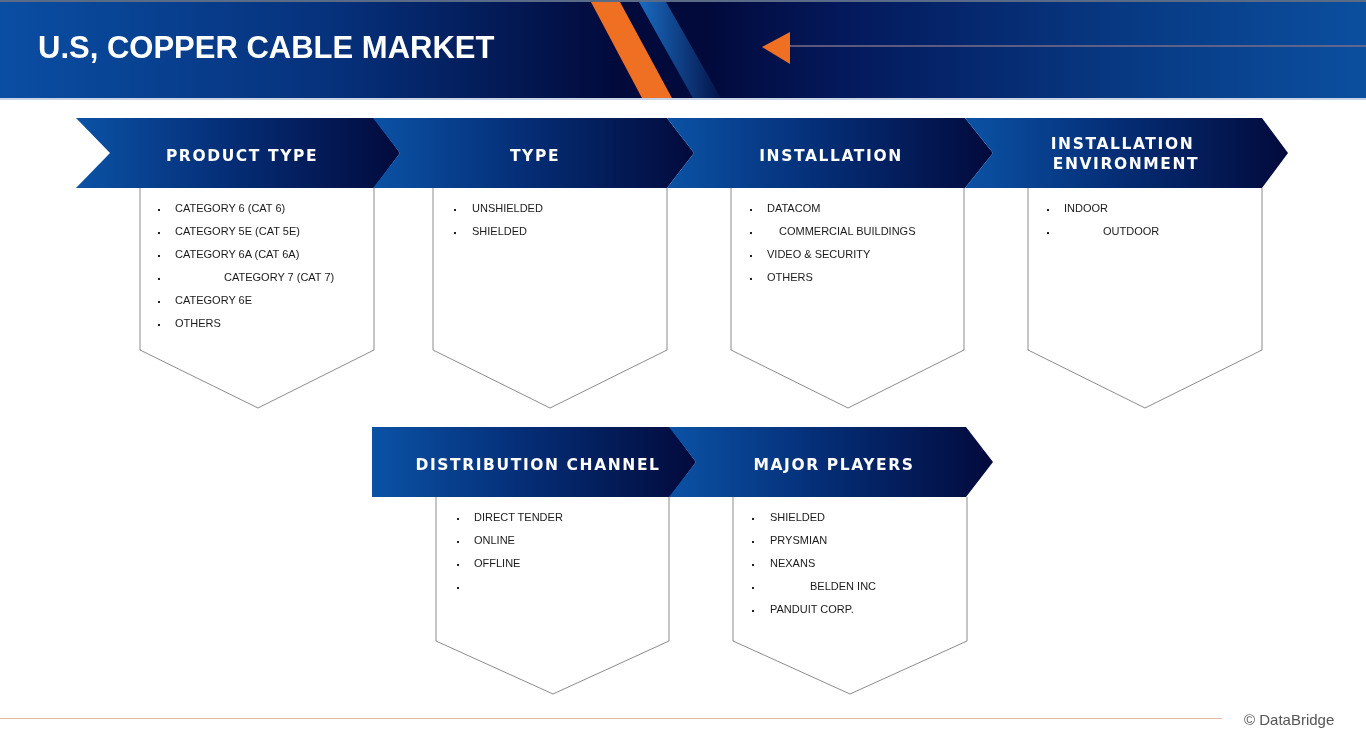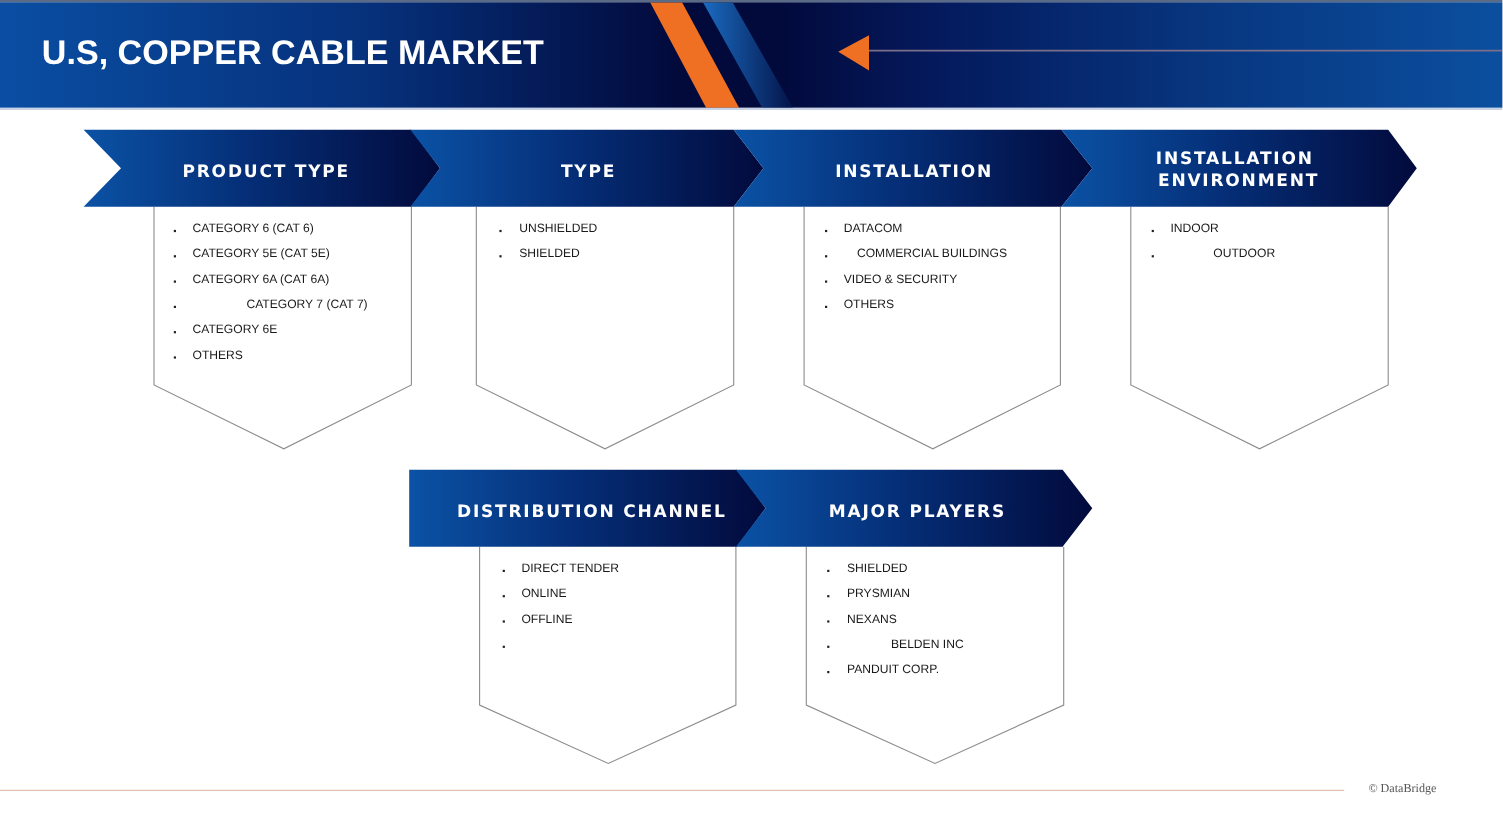--- a/index.html
+++ b/index.html
@@ -33,22 +33,22 @@
     position: absolute; font-family: "Liberation Sans", sans-serif; font-size: 11px;
     color: #1a1a1a; white-space: nowrap;
   }
   .bullet {
     position: absolute; width: 2px; height: 2px; background: #222;
   }
   .footer-line {
     position: absolute; left: 0; top: 718px; width: 1222px; height: 1px; background: #e0b9a8;
   }
   .footer-credit {
-    position: absolute; left: 1244px; top: 711px; font-family: Liberation Serif, serif;
-    font-size: 11px; color: #555;
+    position: absolute; left: 1244px; top: 711px; font-family: Liberation Sans, sans-serif;
+    font-size: 15px; color: #555;
   }
 </style>
 </head>
 <body>
 
 <div class="header">
   <svg width="1366" height="98">
     <defs>
       <linearGradient id="stripeBlue" x1="0" y1="0" x2="1" y2="0">
         <stop offset="0" stop-color="#1a6bc0"></stop>

